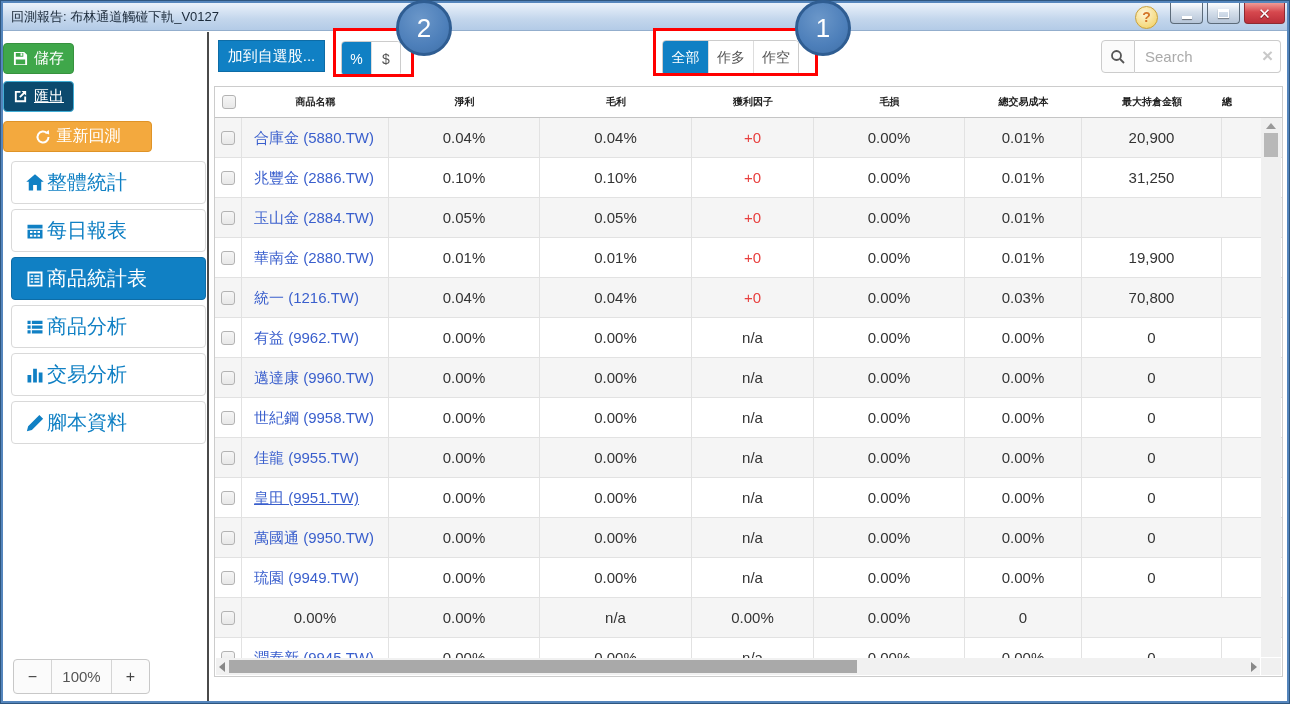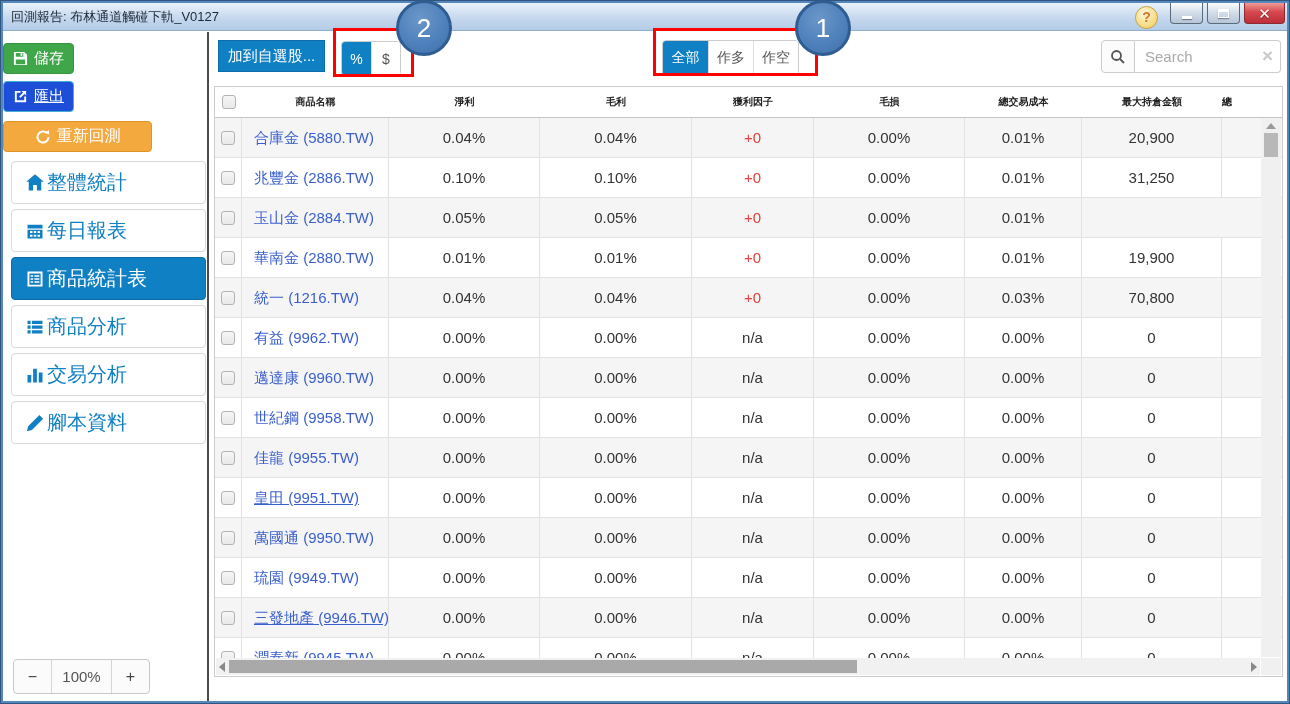--- a/index.html
+++ b/index.html
@@ -24,21 +24,21 @@
   .content { position:absolute; top:29px; left:0; right:0; bottom:0; background:#fff; }
 
   
   .sidebar { position:absolute; left:0; top:0; bottom:0; width:204px; background:#fff; }
   .divider { position:absolute; left:204px; top:0; bottom:0; width:2px; background:#4a4a4a; }
   .actions { padding-top:11px; width:100%; }
   .action-row { display:flex; justify-content:center; gap:7px; margin-bottom:9px;flex-direction:column; }
   .abtn { height:31px; border-radius:4px; color:#fff; font-size:15px; display:flex; align-items:center; justify-content:center; gap:6px; cursor:default; }
   .abtn svg { display:block; }
   .btn-save { width:71px; background:#3fa74a; border:1px solid #36923e; }
-  .btn-export { width:71px; background:#1d4ed8; border:1px solid #41aed6;text-decoration:underline; }
+  .btn-export { width:71px; background:#0c4a6e; border:1px solid #41aed6;text-decoration:underline; }
   .btn-rerun { width:149px; background:#f3a93e; border:1px solid #df9327; font-size:16px; }
 
   .nav { margin-top:7px; }
   .nav-item { margin:0 1px 5px 8px; height:43px; border:1px solid #d9d9d9; border-radius:4px; display:flex; align-items:center; gap:2px; padding-left:13px; color:#1080c4; font-size:20px; background:#fff; }
   .nav-item svg { flex:0 0 auto; }
   .nav-item.selected { background:#1080c4; border-color:#0d6ca6; color:#fff; }
 
   .zoom-widget { position:absolute; left:10px; bottom:7px; display:flex; border:1px solid #c8c8c8; border-radius:4px; overflow:hidden; background:#fbfbfb; }
   .zoom-cell { height:33px; display:flex; align-items:center; justify-content:center; font-size:16px; color:#444; }
   .zoom-minus,.zoom-plus { width:37px; }
@@ -392,21 +392,20 @@
                 <div class="td">n/a</div>
                 <div class="td">0.00%</div>
                 <div class="td">0.00%</div>
                 <div class="td">0</div>
                 <div class="td last"></div>
               </div>
               <div class="tgrid trow stripe">
                 <div class="td td-check">
                   <span class="cb"></span>
                 </div>
-                <div class="td td-name"><a href="#" class="stock-link u">三發地產 (9946.TW)</a></div>
                 <div class="td">0.00%</div>
                 <div class="td">0.00%</div>
                 <div class="td">n/a</div>
                 <div class="td">0.00%</div>
                 <div class="td">0.00%</div>
                 <div class="td">0</div>
                 <div class="td last"></div>
               </div>
               <div class="tgrid trow">
                 <div class="td td-check">

